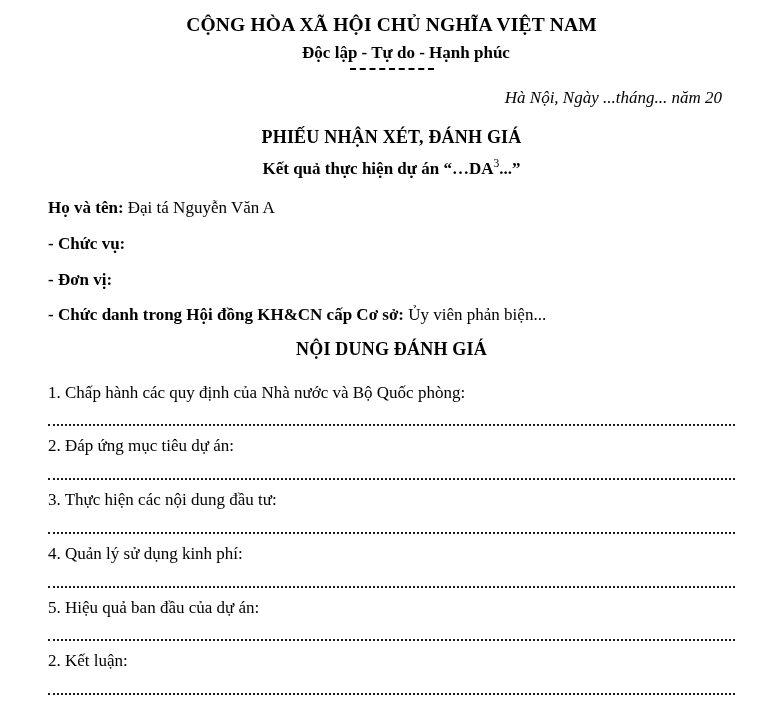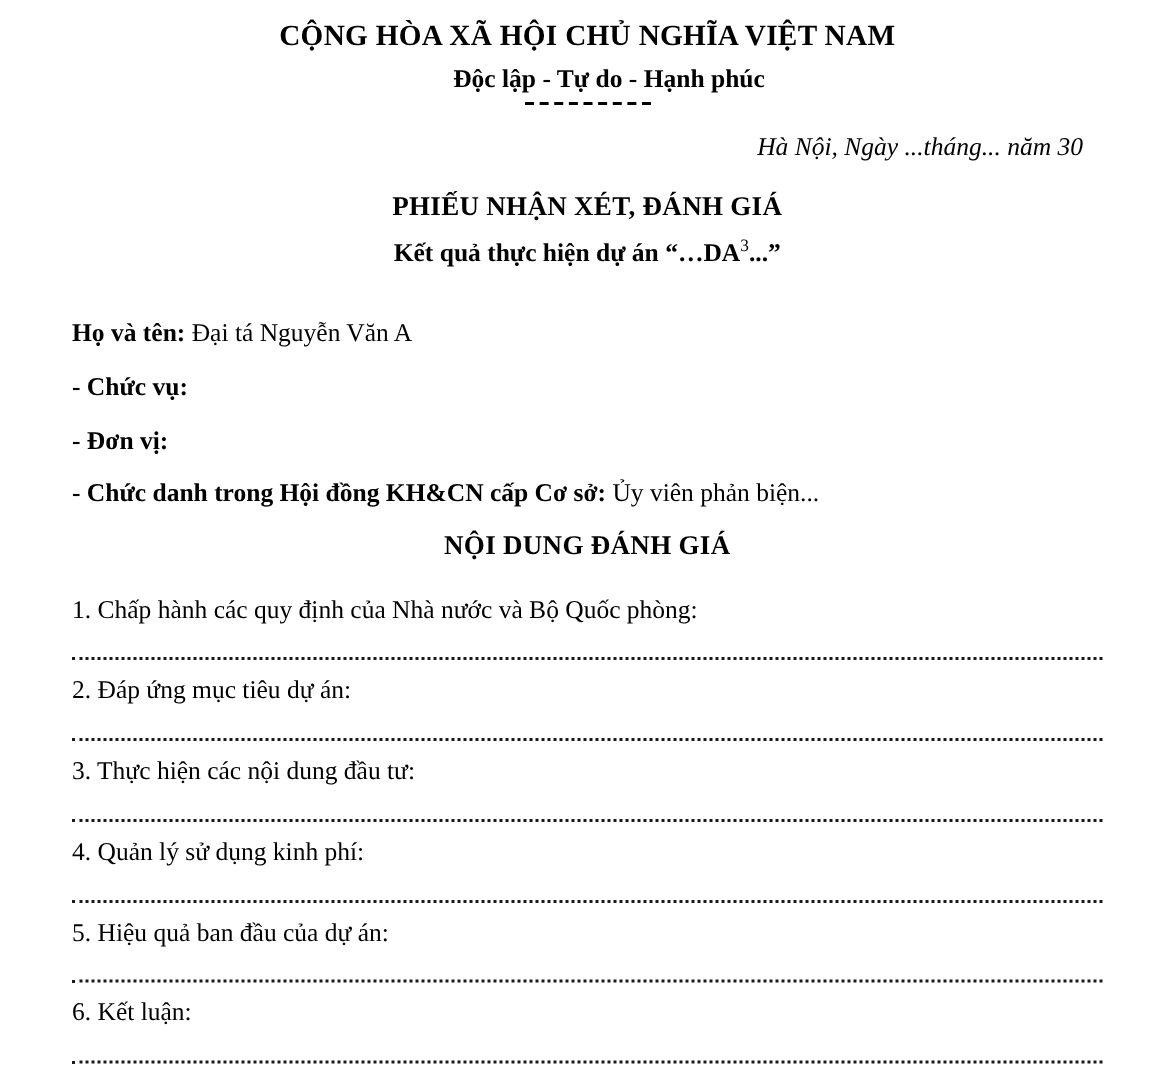--- a/index.html
+++ b/index.html
@@ -82,21 +82,21 @@
     font-weight: normal;
   }
   .doc-subtitle sup {
     font-size: 0.68em;
     vertical-align: super;
     line-height: 0;
   }
 
   
   .info-block {
-    margin-top: 31px;
+    margin-top: 17px;
     padding-left: 48px;
     padding-right: 44px;
   }
   .info-row {
     font-size: 17px;
     line-height: 1.34;
     margin-bottom: 13px;
     white-space: nowrap;
   }
   .info-row:last-child {
@@ -145,21 +145,21 @@
 <body>
 
 <div class="page">
 
   <div class="natl-block">
     <div class="natl-title">CỘNG HÒA XÃ HỘI CHỦ NGHĨA VIỆT NAM</div>
     <div class="natl-motto">Độc lập - Tự do - Hạnh phúc</div>
     <div class="natl-rule"></div>
   </div>
 
-  <div class="date-line">Hà Nội, Ngày ...tháng... năm 30</div>
+  <div class="date-line">Hà Nội, Ngày ...tháng... năm 20</div>
 
   <div class="doc-title">PHIẾU NHẬN XÉT, ĐÁNH GIÁ</div>
 
   <div class="doc-subtitle">
     <span>Kết quả thực hiện dự án “…DA</span><sup class="project-code">3</sup><span>...”</span>
   </div>
 
   <div class="info-block">
 
     <div class="info-row">
@@ -203,19 +203,19 @@
       <div class="criterion-text">4. Quản lý sử dụng kinh phí:</div>
       <div class="criterion-fill"></div>
     </div>
 
     <div class="criterion">
       <div class="criterion-text">5. Hiệu quả ban đầu của dự án:</div>
       <div class="criterion-fill"></div>
     </div>
 
     <div class="criterion">
-      <div class="criterion-text">6. Kết luận:</div>
+      <div class="criterion-text">2. Kết luận:</div>
       <div class="criterion-fill"></div>
     </div>
 
   </div>
 
 </div>
 
 </body></html>

